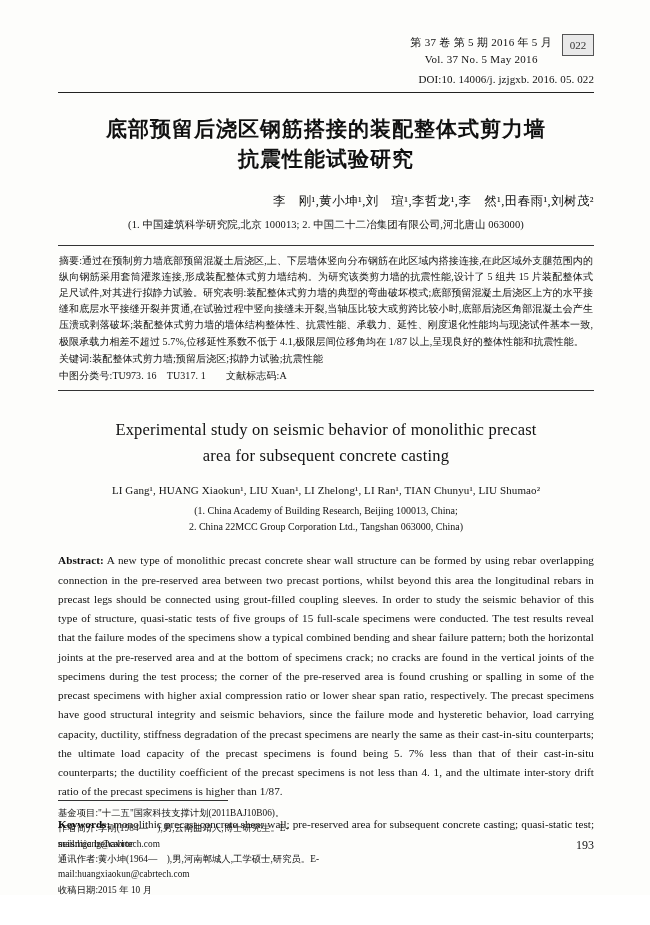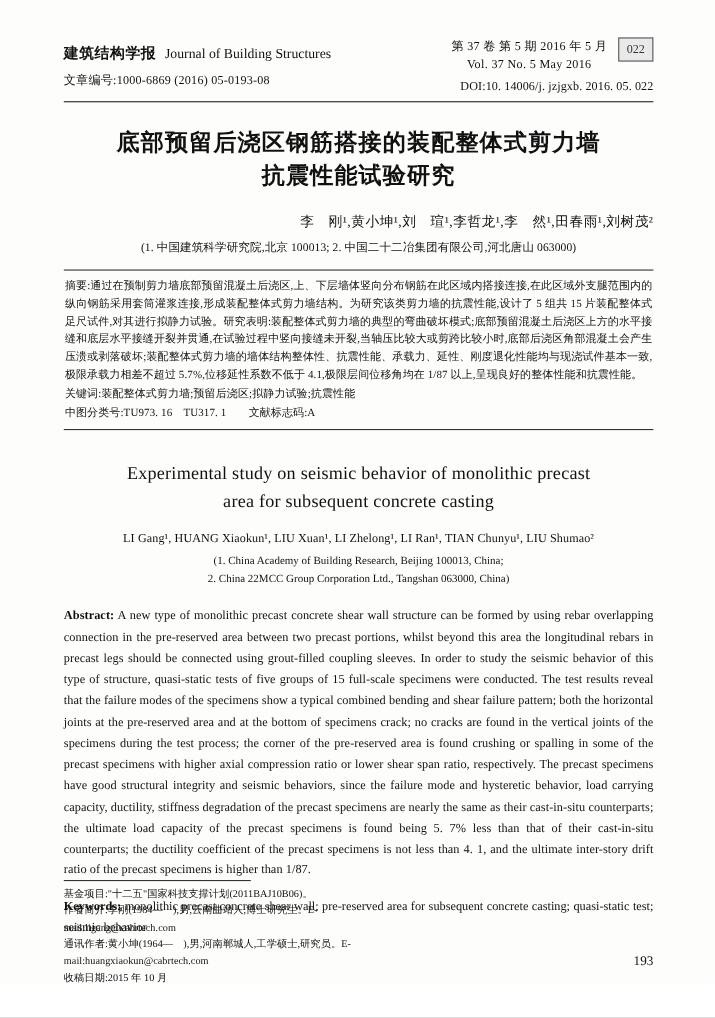--- a/index.html
+++ b/index.html
@@ -186,21 +186,21 @@
     margin: 0 0 5px 0;
   }
   .fn {
     font-size: 9.3px;
     line-height: 1.65;
     letter-spacing: 0.05px;
   }
   .page-num {
     position: absolute;
     right: 56px;
-    top: 866px;
+    top: 838px;
     font-size: 12px;
   }
 
   
   .cnki {
     position: absolute;
     left: 0;
     top: 895px;
     width: 650px;
     height: 30px;
@@ -216,26 +216,20 @@
 </style>
 </head>
 <body>
 
 <div class="page">
   <div class="sheet">
 
     <div class="content">
 
       <div class="masthead">
-        <div class="mast-left">
-          <div>
-            <span class="journal-cn">建筑结构学报</span><span class="journal-en">Journal of Building Structures</span>
-          </div>
-          <div class="art-no">文章编号:1000-6869 (2016) 05-0193-08</div>
-        </div>
         <div class="mast-right">
           <div class="l1">第 37 卷 第 5 期  2016 年 5 月</div>
           <div class="l2">Vol. 37   No. 5    May 2016</div>
         </div>
         <div class="doi">DOI:10. 14006/j. jzjgxb. 2016. 05. 022</div>
         <div class="issue-box">022</div>
       </div>
       <hr class="rule">
 
       <div class="cn-title">

